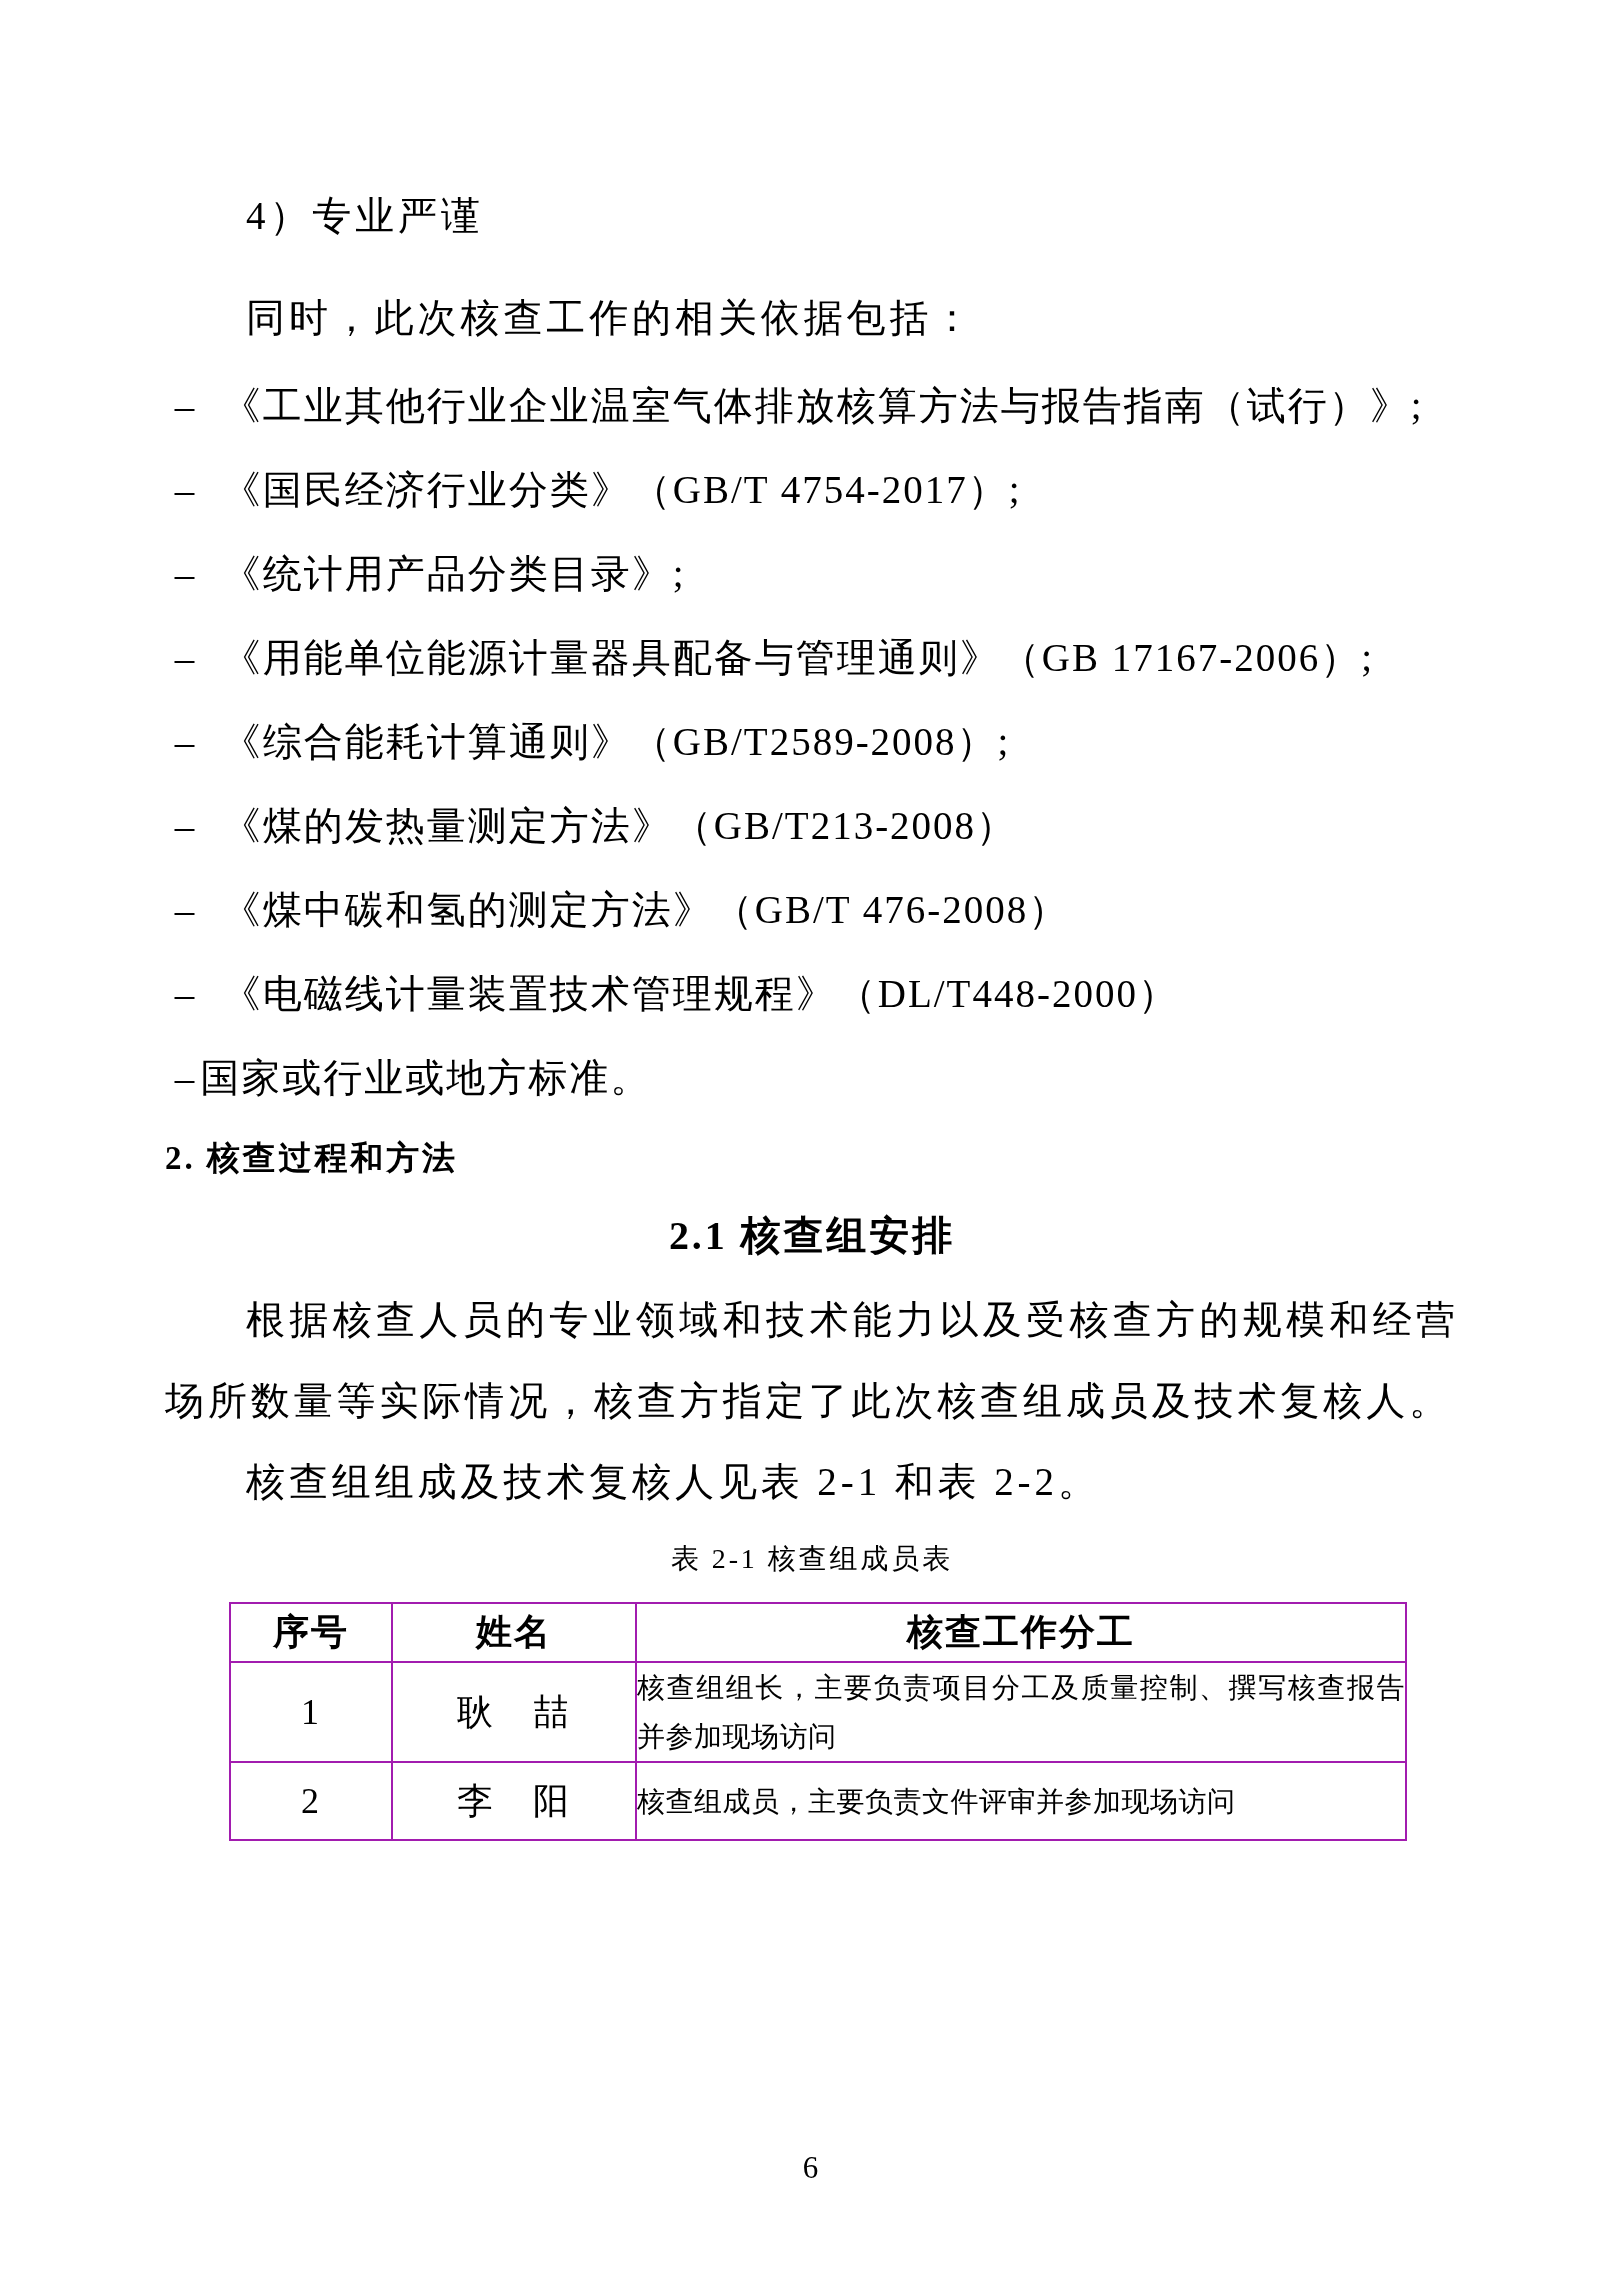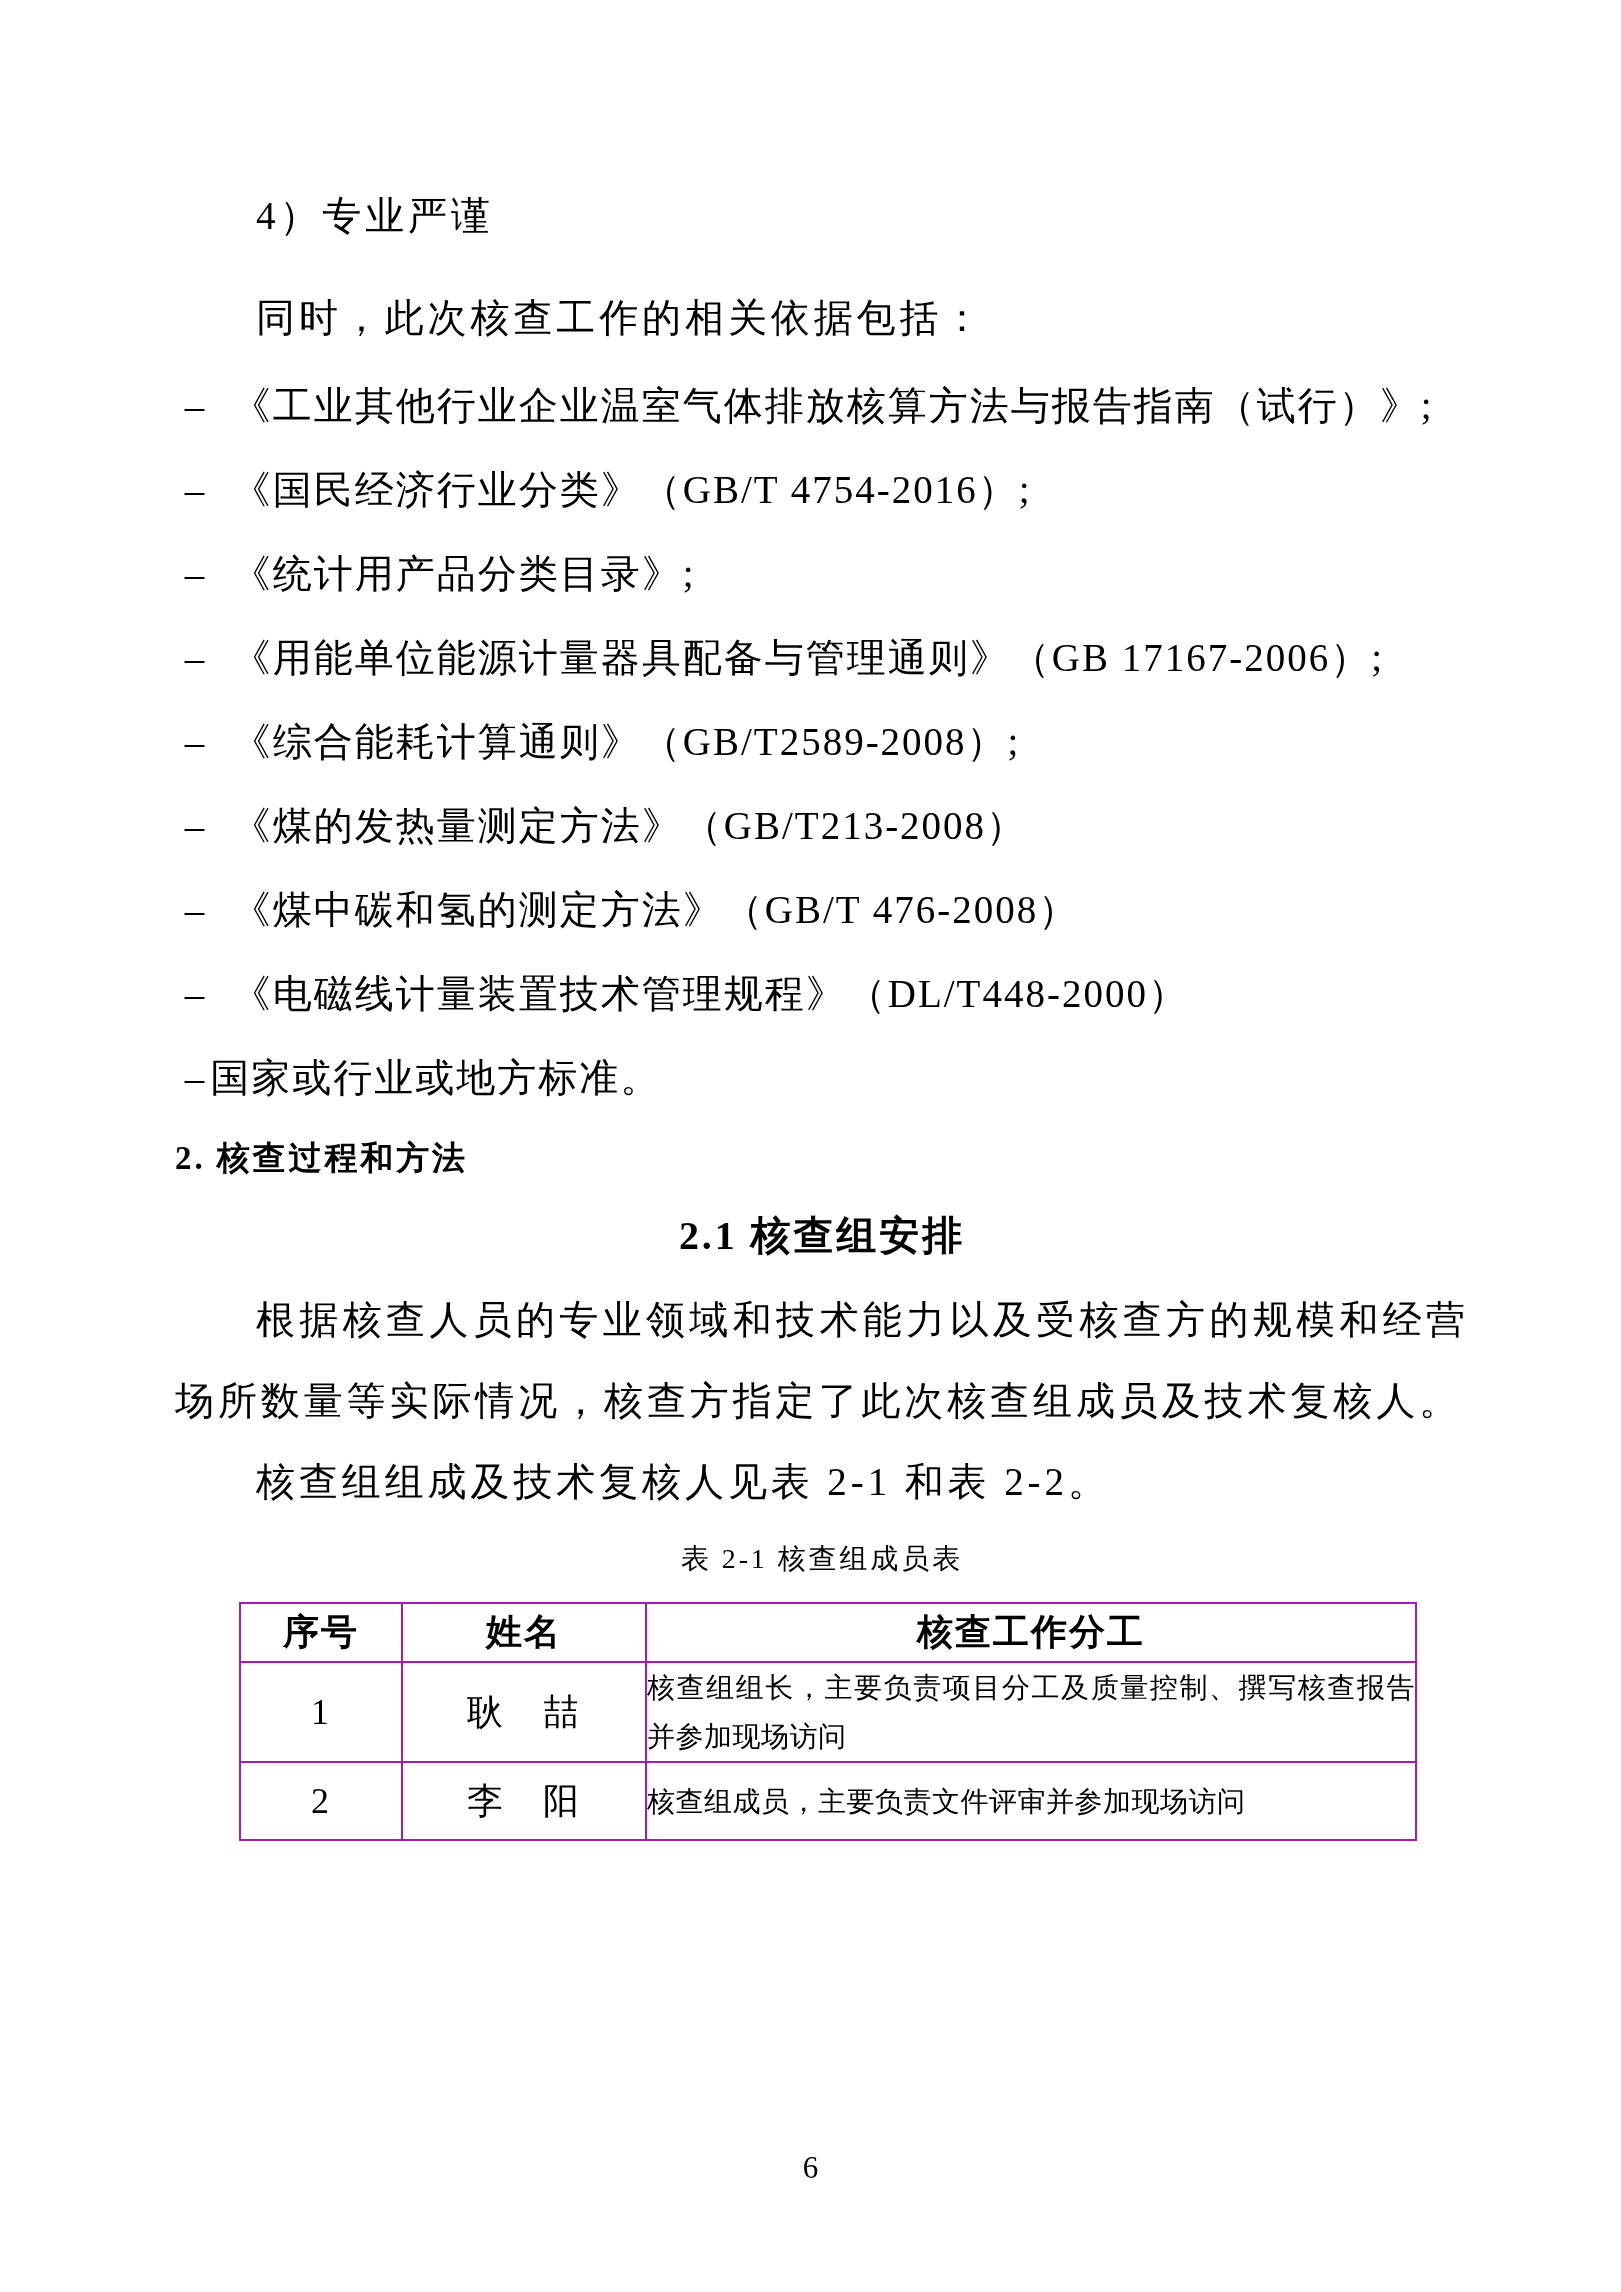--- a/index.html
+++ b/index.html
@@ -8,21 +8,21 @@
     width: 1621px;
     height: 2293px;
     margin: 0 auto;
     background: #ffffff;
     color: #000;
     font-family: "Liberation Serif", "DejaVu Serif", serif;
     overflow: hidden;
   }
   .content {
     position: absolute;
-    left: 175px;
+    left: 165px;
     top: 196px;
     width: 1294px;
   }
   .h4line {
     font-size: 39px;
     line-height: 39px;
     text-indent: 81px;
     letter-spacing: 3.9px;
     margin: 0 0 42px 0;
   }
@@ -133,21 +133,21 @@
 
     <p class="para">同时，此次核查工作的相关依据包括：</p>
 
     <ul class="ref-list">
       <li class="ref-item">
         <span class="ref-dash">–</span>
         <span class="ref-text">《工业其他行业企业温室气体排放核算方法与报告指南（试行）》;</span>
       </li>
       <li class="ref-item">
         <span class="ref-dash">–</span>
-        <span class="ref-text">《国民经济行业分类》（GB/T 4754-2016）;</span>
+        <span class="ref-text">《国民经济行业分类》（GB/T 4754-2017）;</span>
       </li>
       <li class="ref-item">
         <span class="ref-dash">–</span>
         <span class="ref-text">《统计用产品分类目录》;</span>
       </li>
       <li class="ref-item">
         <span class="ref-dash">–</span>
         <span class="ref-text">《用能单位能源计量器具配备与管理通则》（GB 17167-2006）;</span>
       </li>
       <li class="ref-item">

